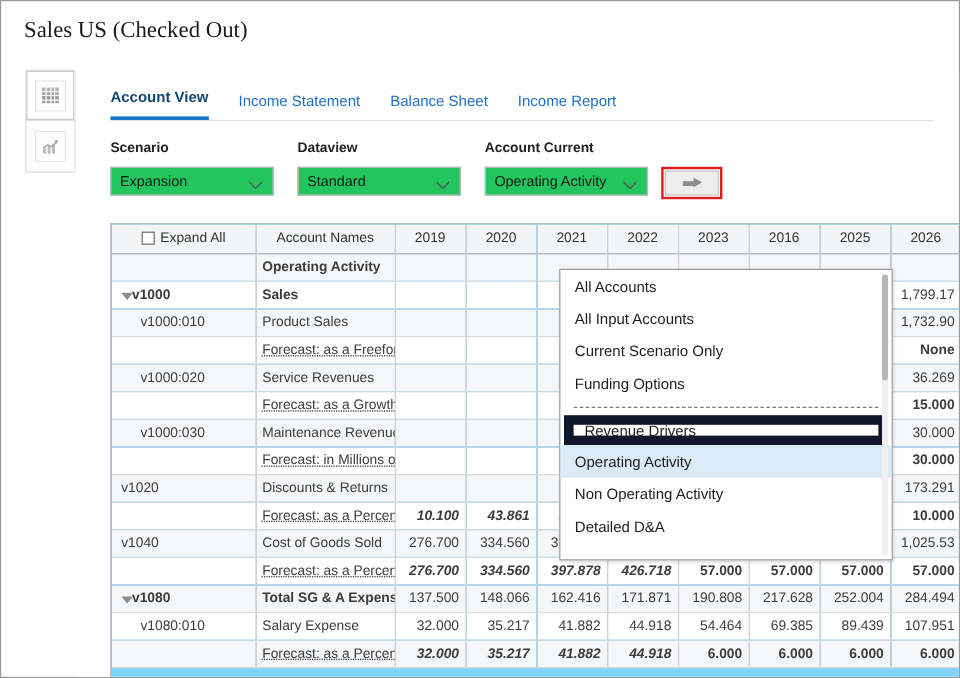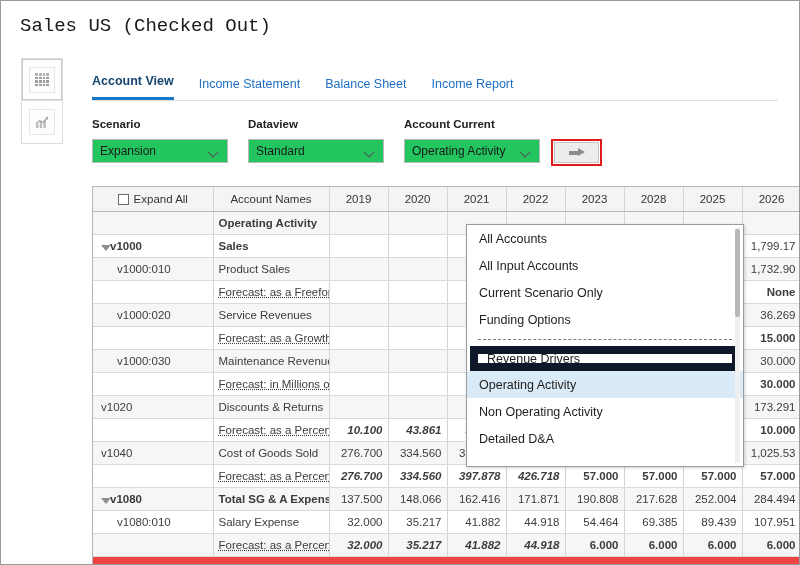--- a/index.html
+++ b/index.html
@@ -15,21 +15,21 @@
     width: 800px; height: 565px;
     background: #ffffff;
     border: 1px solid #9a9a9a;
     overflow: hidden;
   }
 
   
   #title {
     position: absolute;
     left: 19px; top: 14px;
-    font-family: Liberation Mono, monospace;
+    font-family: Liberation Serif, serif;
     font-size: 19px;
     color: #1a1a1a;
     white-space: nowrap;
   }
 
   
   #rail {
     position: absolute;
     left: 20px; top: 57px;
     width: 42px; height: 86px;
@@ -155,21 +155,21 @@
     border-left: 7px solid #8c8c8c;
   }
 
   
   #grid {
     position: absolute;
     left: 29px; top: 128px;
     width: 708px; height: 380px;
     border-left: 1px solid #b6b6b6;
     border-top: 1px solid #b6b6b6;
-    background: #ef4444;
+    background: #7dd3fc;
     overflow: hidden;
   }
   table.gt { border-collapse: collapse; table-layout: fixed; width: 708px; }
   table.gt th, table.gt td {
     border-right: 1px solid #d4d4d4;
     border-bottom: 1px solid #dadada;
     font-size: 11.5px;
     color: #3c3c3c;
     height: 23px;
     padding: 0 5px;
@@ -362,21 +362,21 @@
           <tr>
             <th class="c-code">
               <span class="chkbox"></span><span>Expand All</span>
             </th>
             <th class="c-name">Account Names</th>
             <th class="c-yr">2019</th>
             <th class="c-yr">2020</th>
             <th class="c-yr">2021</th>
             <th class="c-yr">2022</th>
             <th class="c-yr">2023</th>
-            <th class="c-yr">2028</th>
+            <th class="c-yr">2016</th>
             <th class="c-yr">2025</th>
             <th class="c-yr">2026</th>
           </tr>
         </thead>
         <tbody id="grid-body">
             <tr class="band">
               <td class="c-code bold"><span></span></td>
               <td class="c-name bold">Operating Activity</td>
               <td class="num"></td>
               <td class="num"></td>

